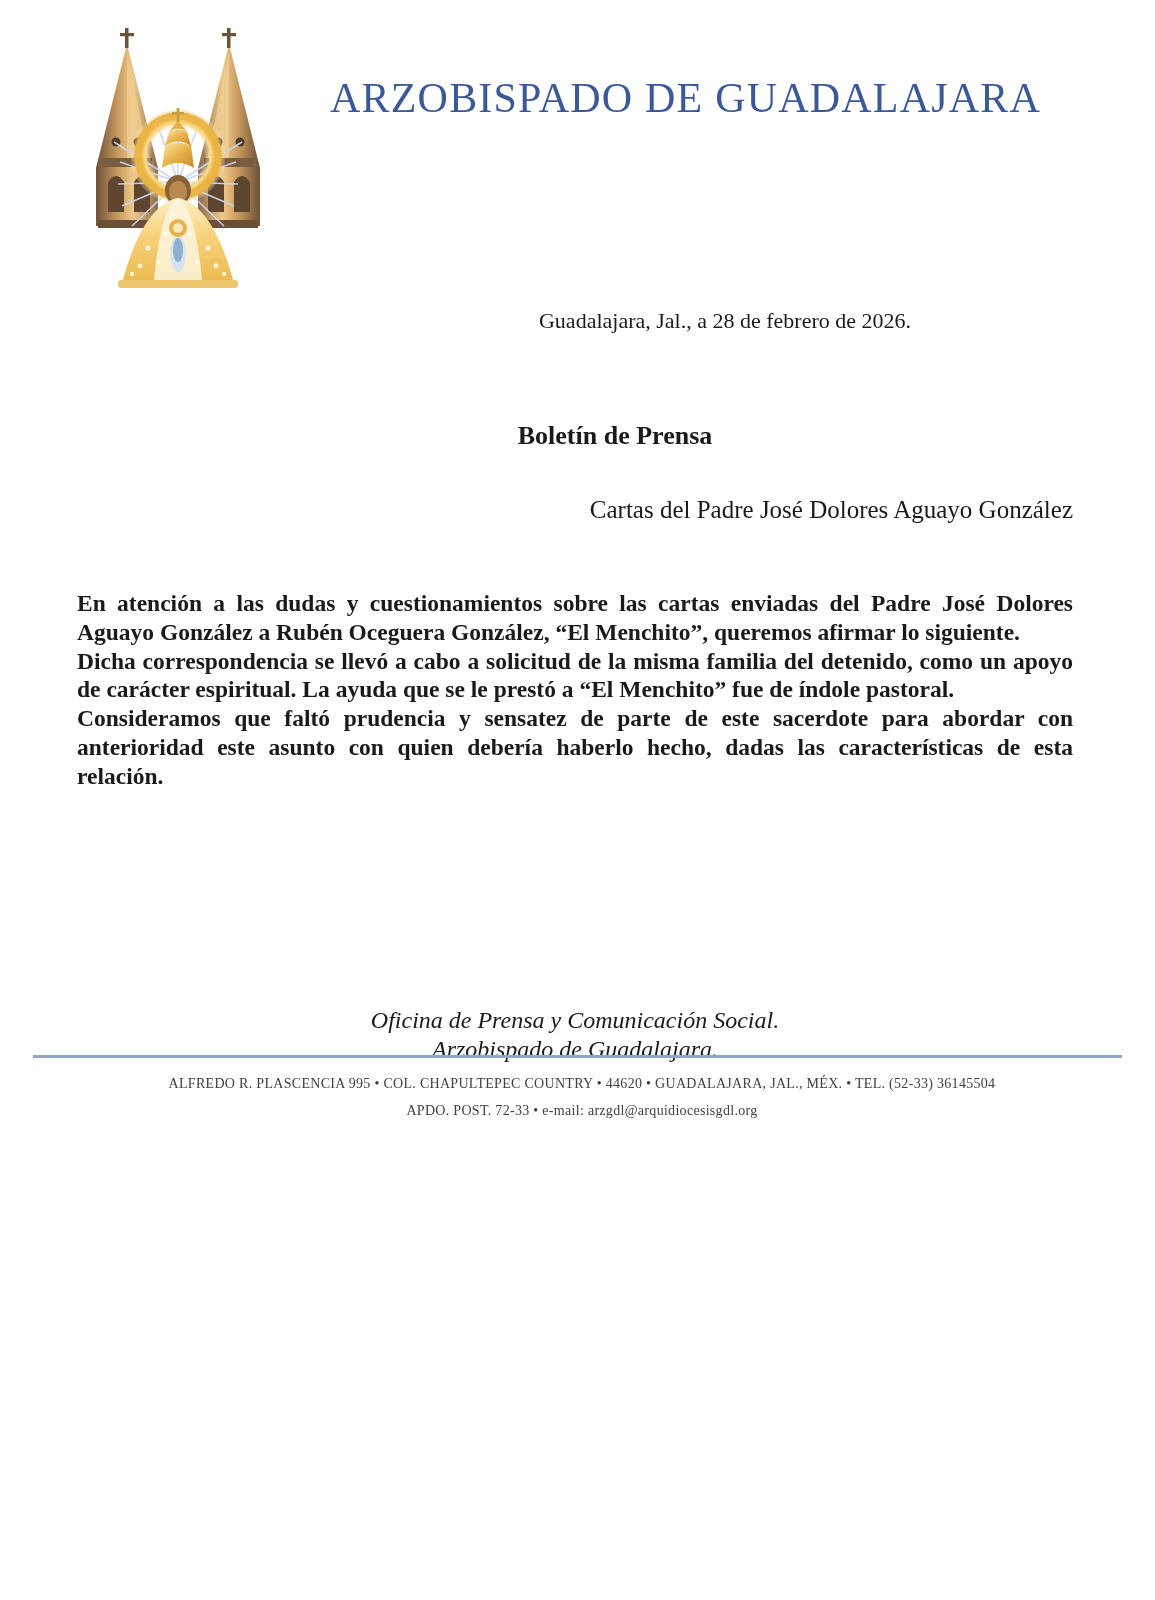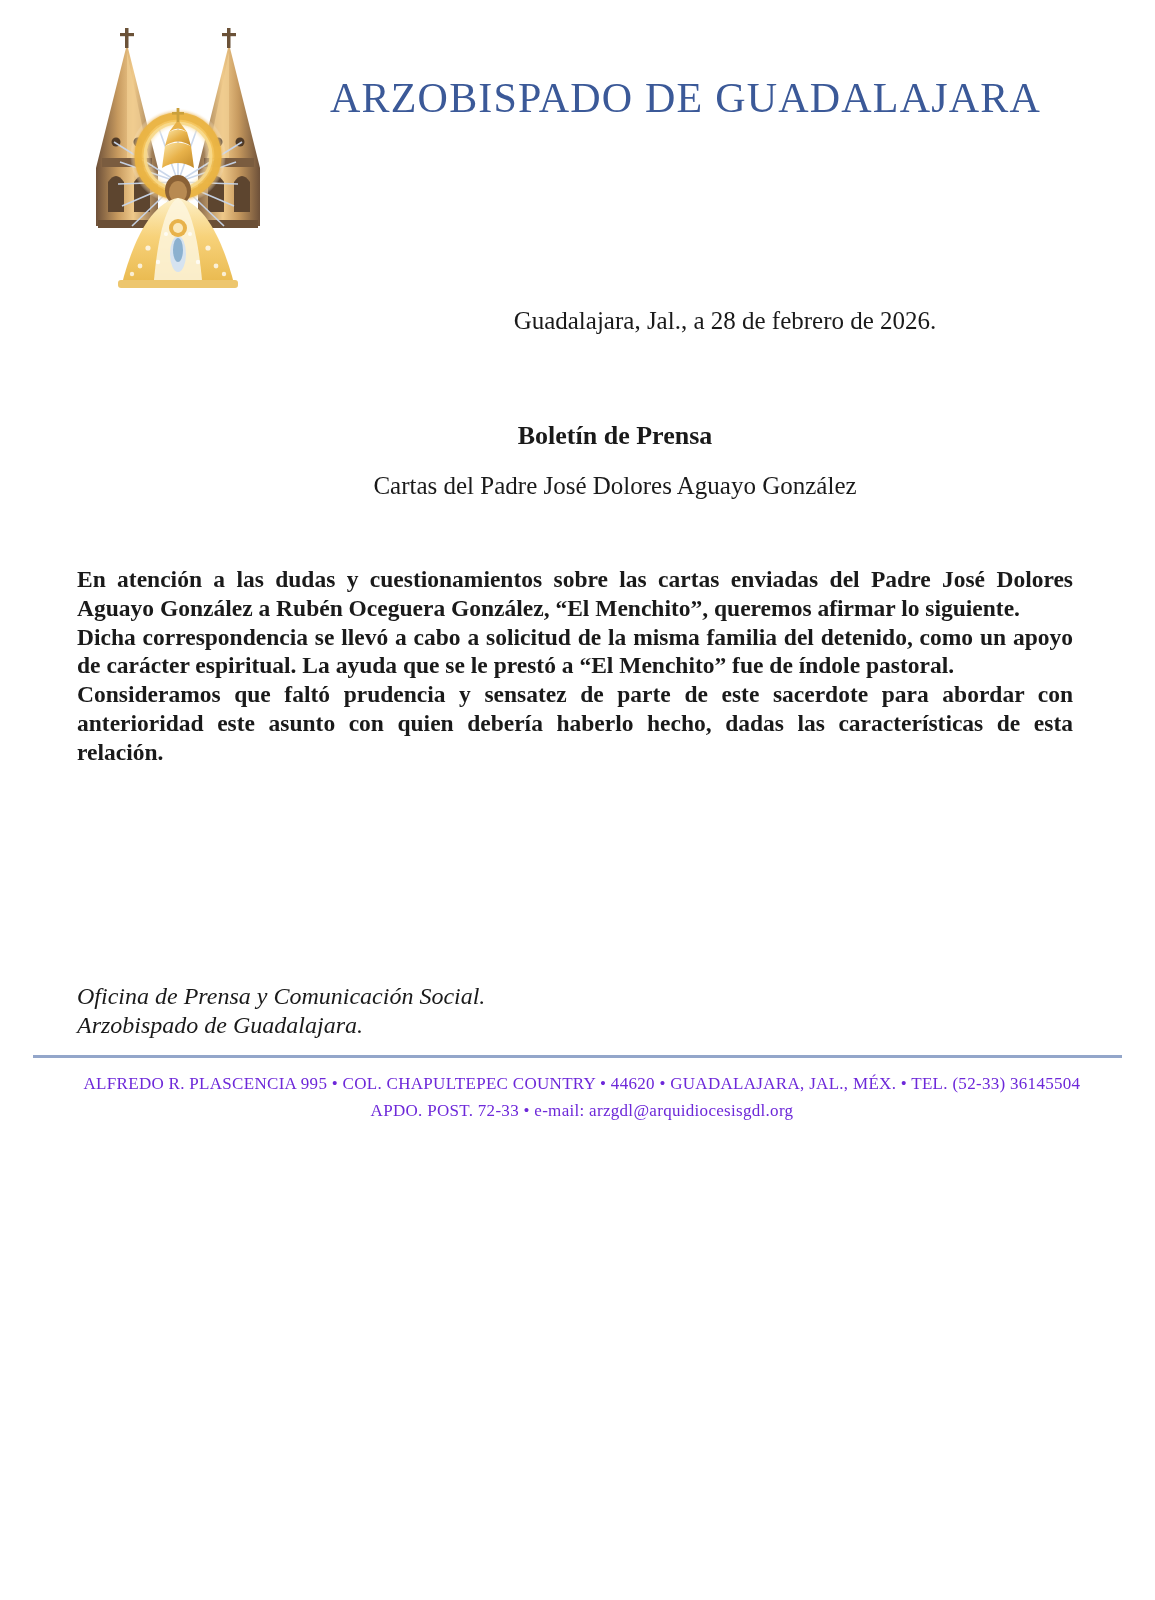--- a/index.html
+++ b/index.html
@@ -56,84 +56,84 @@
   
   #sheet {
     position: absolute;
     left: 77px;
     top: 300px;
     width: 996px;
   }
 
   .dateline {
     text-align: center;
-    font-size: 25px;
+    font-size: 22px;
     line-height: 30px;
     margin-top: 6px;
     margin-left: 300px;
   }
 
   .doc-title {
     text-align: center;
     font-weight: bold;
     font-size: 26px;
     line-height: 30px;
     margin-top: 85px;
     margin-left: 80px;
   }
 
   .doc-subtitle {
-    text-align: center;
+    text-align: right;
     font-size: 25px;
     line-height: 30px;
-    margin-top: 20px;
+    margin-top: 44px;
     margin-left: 80px;
   }
 
   #body-copy {
     margin-top: 64px;
     text-align: justify;
     text-justify: inter-word;
     font-size: 23.5px;
     line-height: 28.8px;
     font-weight: bold;
   }
   #body-copy p {
     margin: 0;
     text-align: justify;
     text-justify: inter-word;
   }
   #body-copy p:last-child { text-align: justify; }
 
   #signature {
     margin-top: 215px;
-    text-align: left;
+    text-align: center;
     font-style: italic;
     font-size: 24px;
     line-height: 29px;
   }
   #signature div { font-style: italic; }
 
   
   #footer {
     position: absolute;
     left: 0;
     bottom: 56px;
     width: 1155px;
   }
   #footer-rule {
     height: 3px;
     background: #93a6ca;
     margin: 0 33px 0 33px;
   }
   .footer-line {
     text-align: center;
-    color: #6d28d9;
+    color: #404040;
     font-family: "Liberation Serif", "DejaVu Serif", serif;
-    font-size: 17px;
+    font-size: 14px;
     line-height: 26px;
     letter-spacing: 0.3px;
     margin-left: 9px;
   }
   #footer-line-1 { margin-top: 13px; }
   #footer-line-2 { margin-top: 1px; }
 </style>
 </head>
 <body>
 

